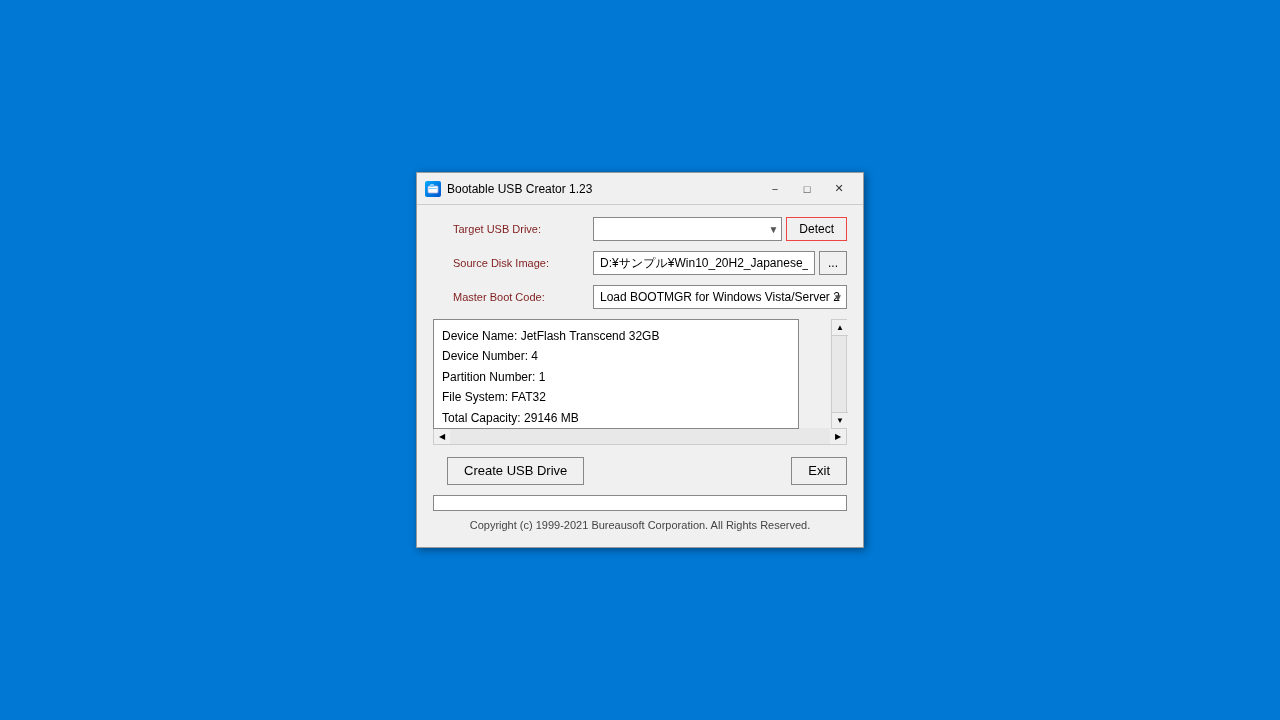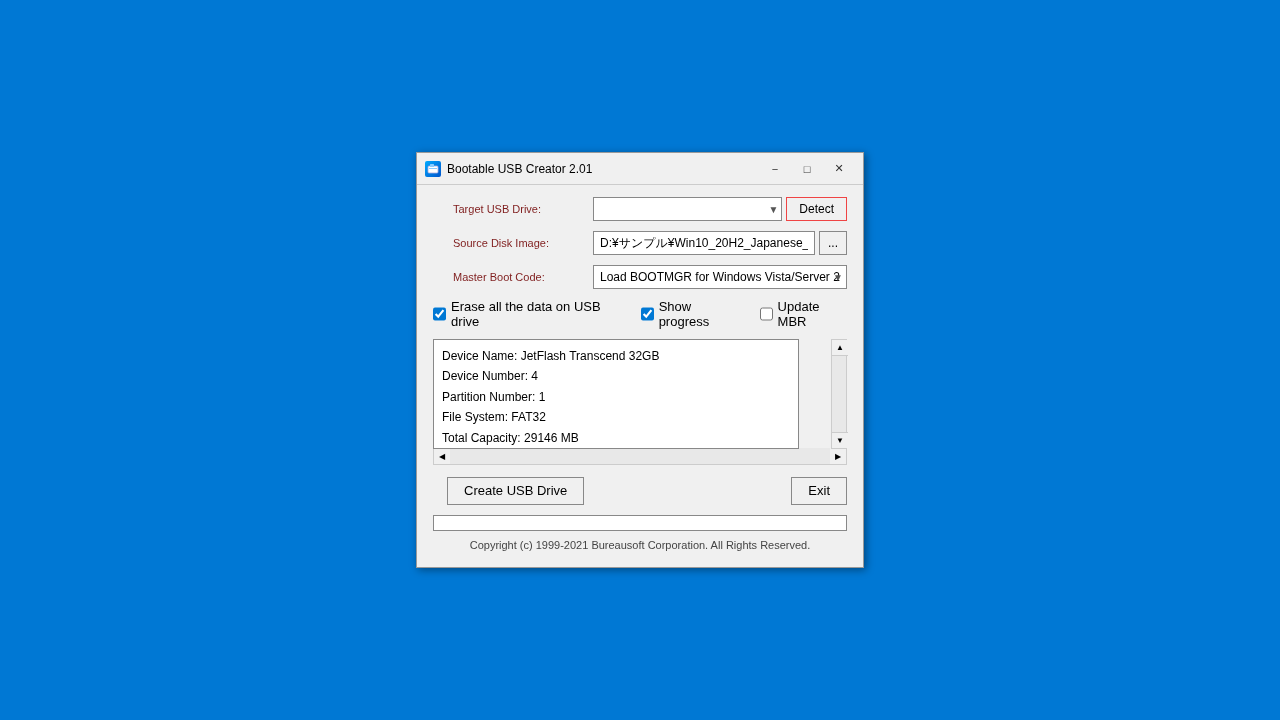--- a/index.html
+++ b/index.html
@@ -236,21 +236,21 @@
 <div class="window">
 
   <div class="title-bar">
     <div class="title-bar-icon">
       <svg viewBox="0 0 12 12" fill="none">
         <rect x="1" y="3" width="10" height="7" rx="1" fill="#fff" stroke="#aad" stroke-width="0.8"></rect>
         <rect x="3" y="1" width="4" height="3" rx="0.5" fill="#88ccff"></rect>
         <rect x="2" y="5" width="8" height="1" fill="#88ccff"></rect>
       </svg>
     </div>
-    <span class="title-bar-text">Bootable USB Creator 2.01</span>
+    <span class="title-bar-text">Bootable USB Creator 1.23</span>
     <div class="title-bar-buttons">
       <button class="title-btn">−</button>
       <button class="title-btn">□</button>
       <button class="title-btn close">✕</button>
     </div>
   </div>
 
   <div class="content">
 
     <div class="form-row">
@@ -279,34 +279,20 @@
       <div class="form-control-group">
         <div class="dropdown-wrapper">
           <select>
             <option>Load BOOTMGR for Windows Vista/Server 2008 or higher</option>
           </select>
           <span class="dropdown-arrow">▼</span>
         </div>
       </div>
     </div>
 
-    <div class="checkboxes-row">
-      <label class="checkbox-item">
-        <input type="checkbox" checked="" style="">
-        <span>Erase all the data on USB drive</span>
-      </label>
-      <label class="checkbox-item">
-        <input type="checkbox" checked="" style="">
-        <span>Show progress</span>
-      </label>
-      <label class="checkbox-item">
-        <input type="checkbox" style="">
-        <span>Update MBR</span>
-      </label>
-    </div>
 
     <div class="info-box-wrapper">
       <div style="display:flex; position:relative;gap:32px;">
         <div class="info-text-area" style="flex:1; min-height:86px;">
           <div>Device Name: JetFlash Transcend 32GB</div>
           <div>Device Number: 4</div>
           <div>Partition Number: 1</div>
           <div>File System: FAT32</div>
           <div>Total Capacity: 29146 MB</div>
         </div>

